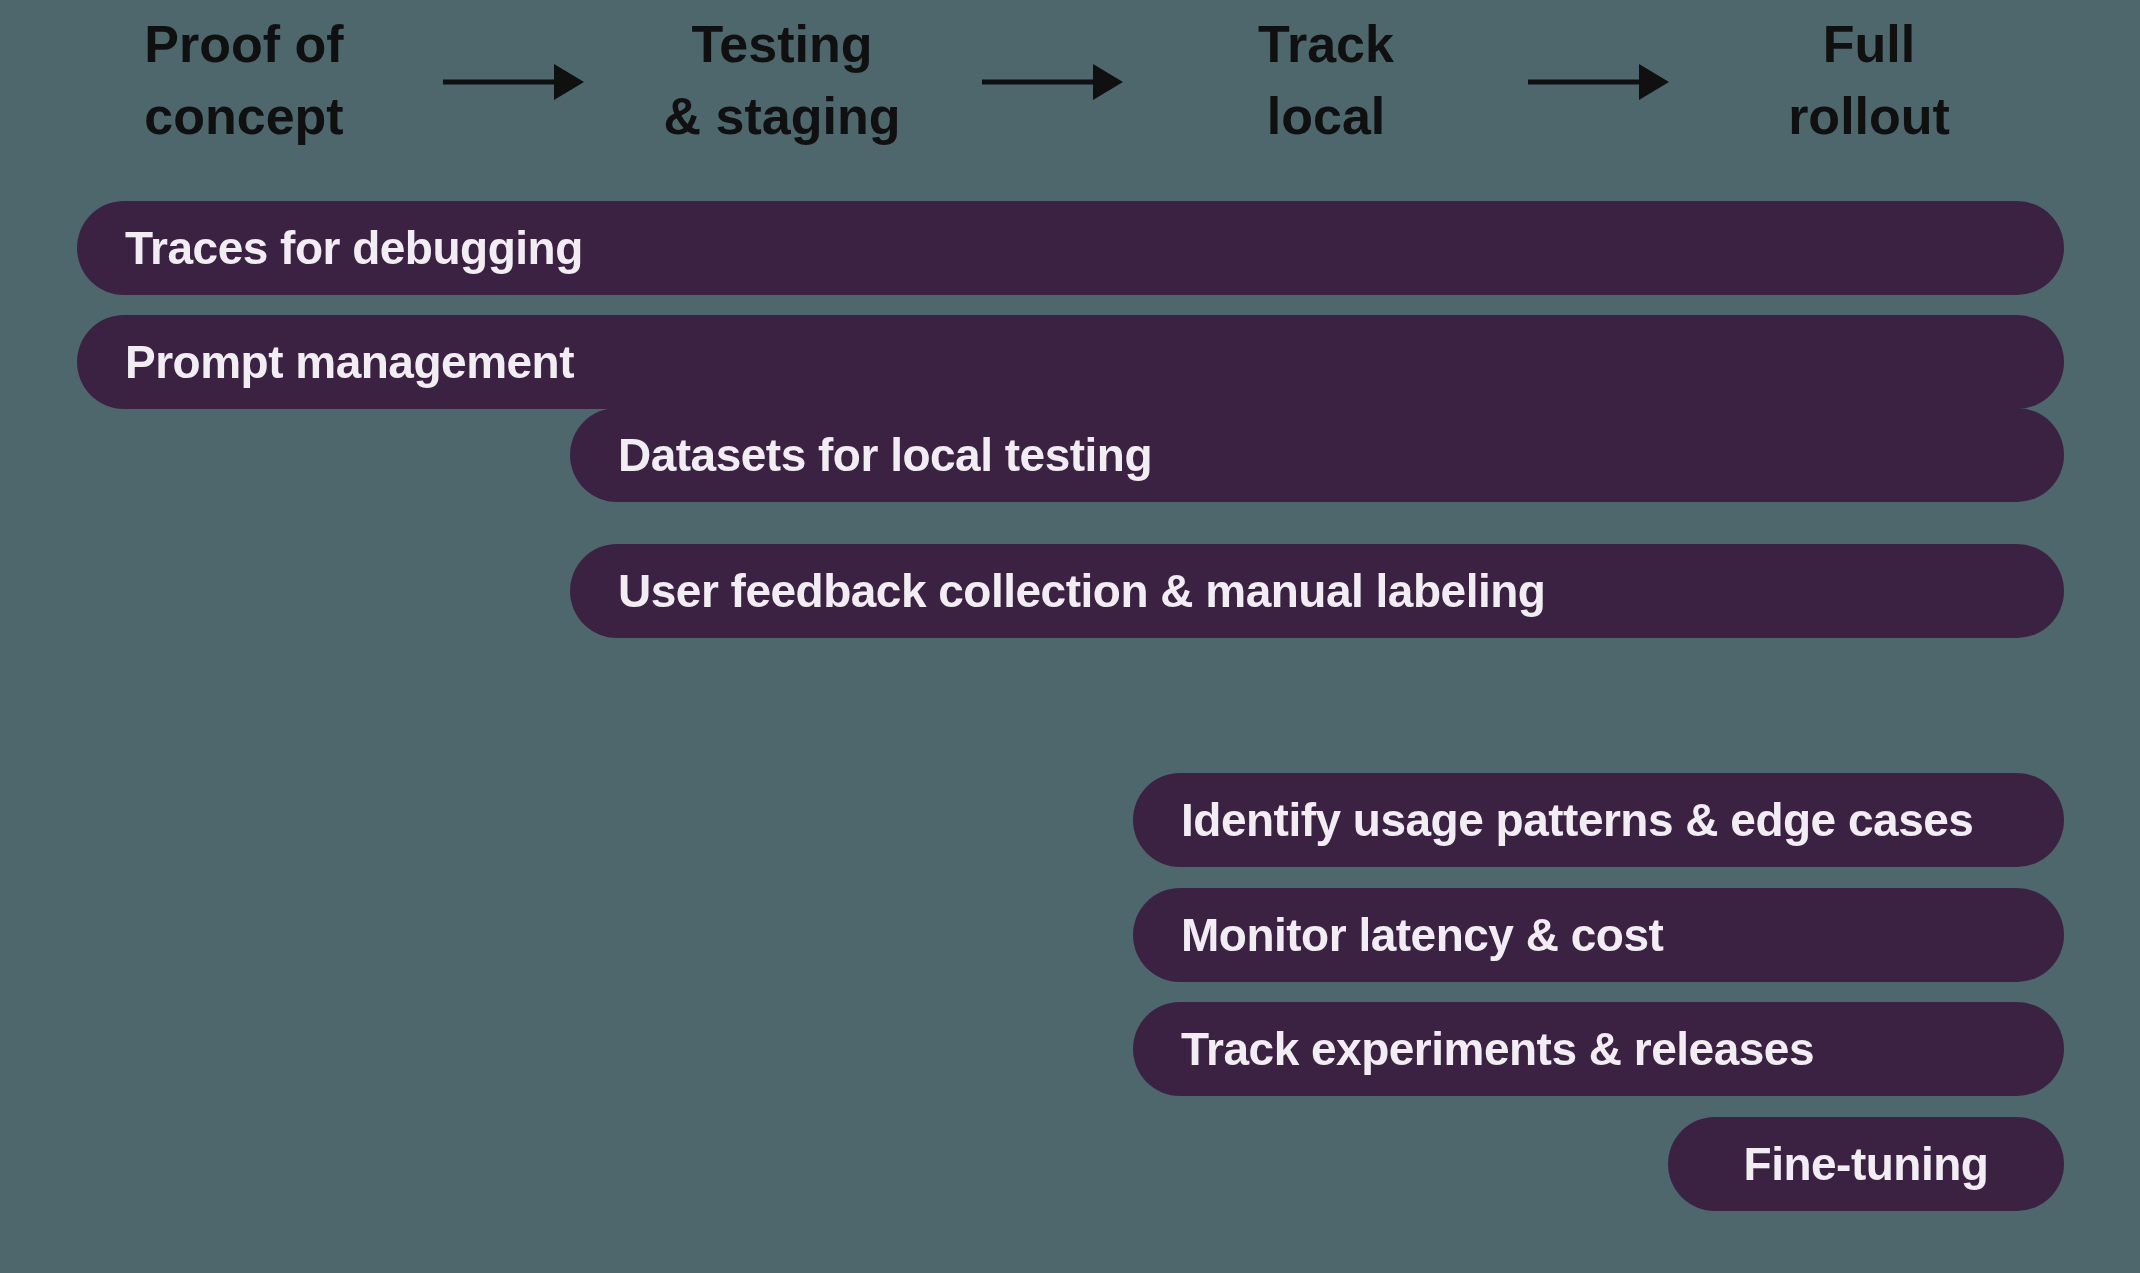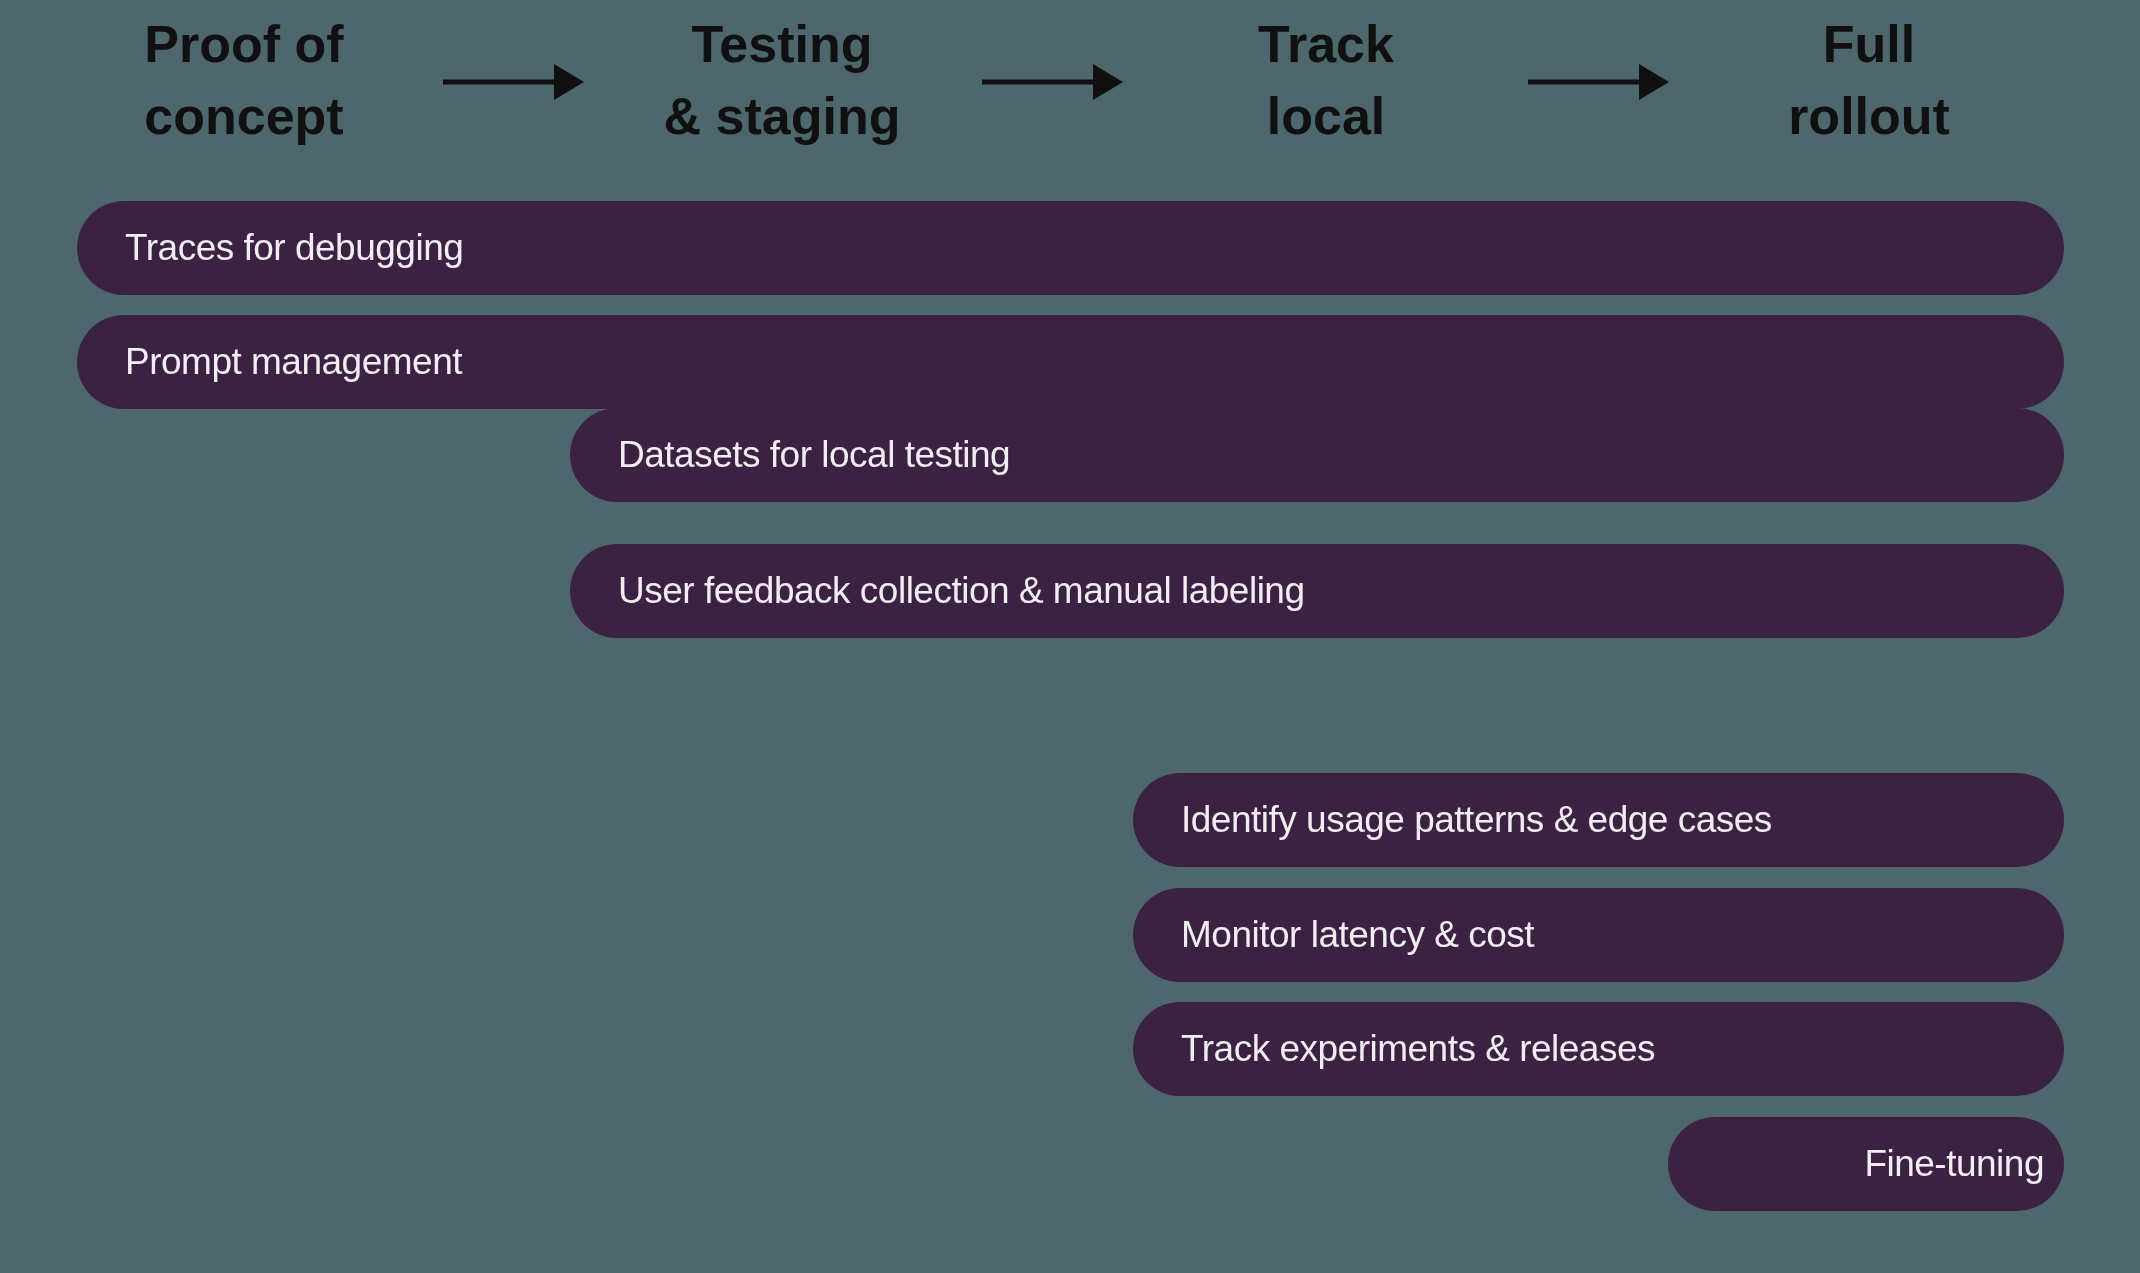--- a/index.html
+++ b/index.html
@@ -44,25 +44,25 @@
   .bar {
     position: absolute;
     height: 94px;
     border-radius: 47px;
     background: var(--bar-fill, #3b2243);
     display: flex;
     align-items: center;
     box-sizing: border-box;
     padding: 0 48px;
   }
-  .bar.center { justify-content: flex-end; padding: 8px 20px; }
+  .bar.center { justify-content: center; padding: 8px 20px; }
   .bar .bar-label {
     color: var(--bar-text, #f1edf2);
-    font-size: 37px;
-    font-weight: 400;
+    font-size: 46px;
+    font-weight: 700;
     letter-spacing: -0.5px;
     white-space: nowrap;
   }
 </style>
 </head>
 <body>
 
 <div class="canvas">
 
   <div class="stage" style="left:44px">

